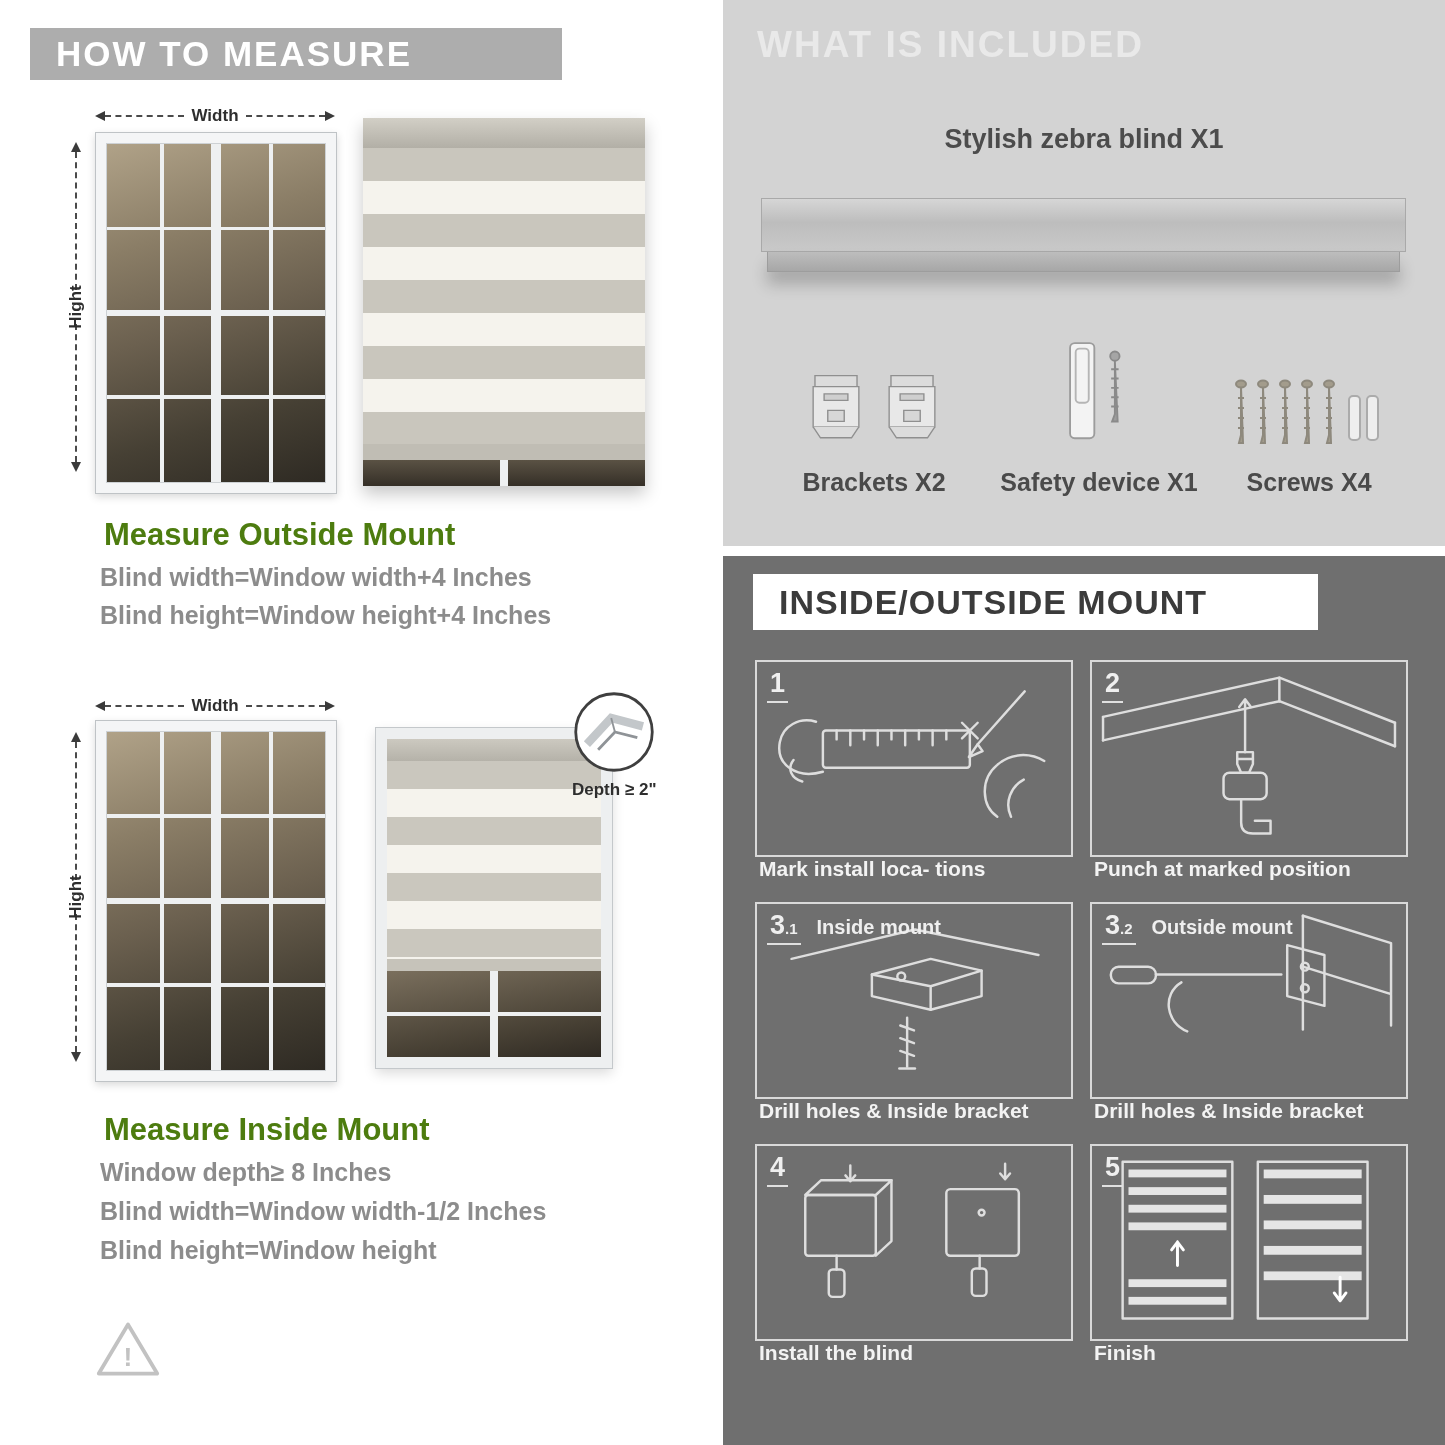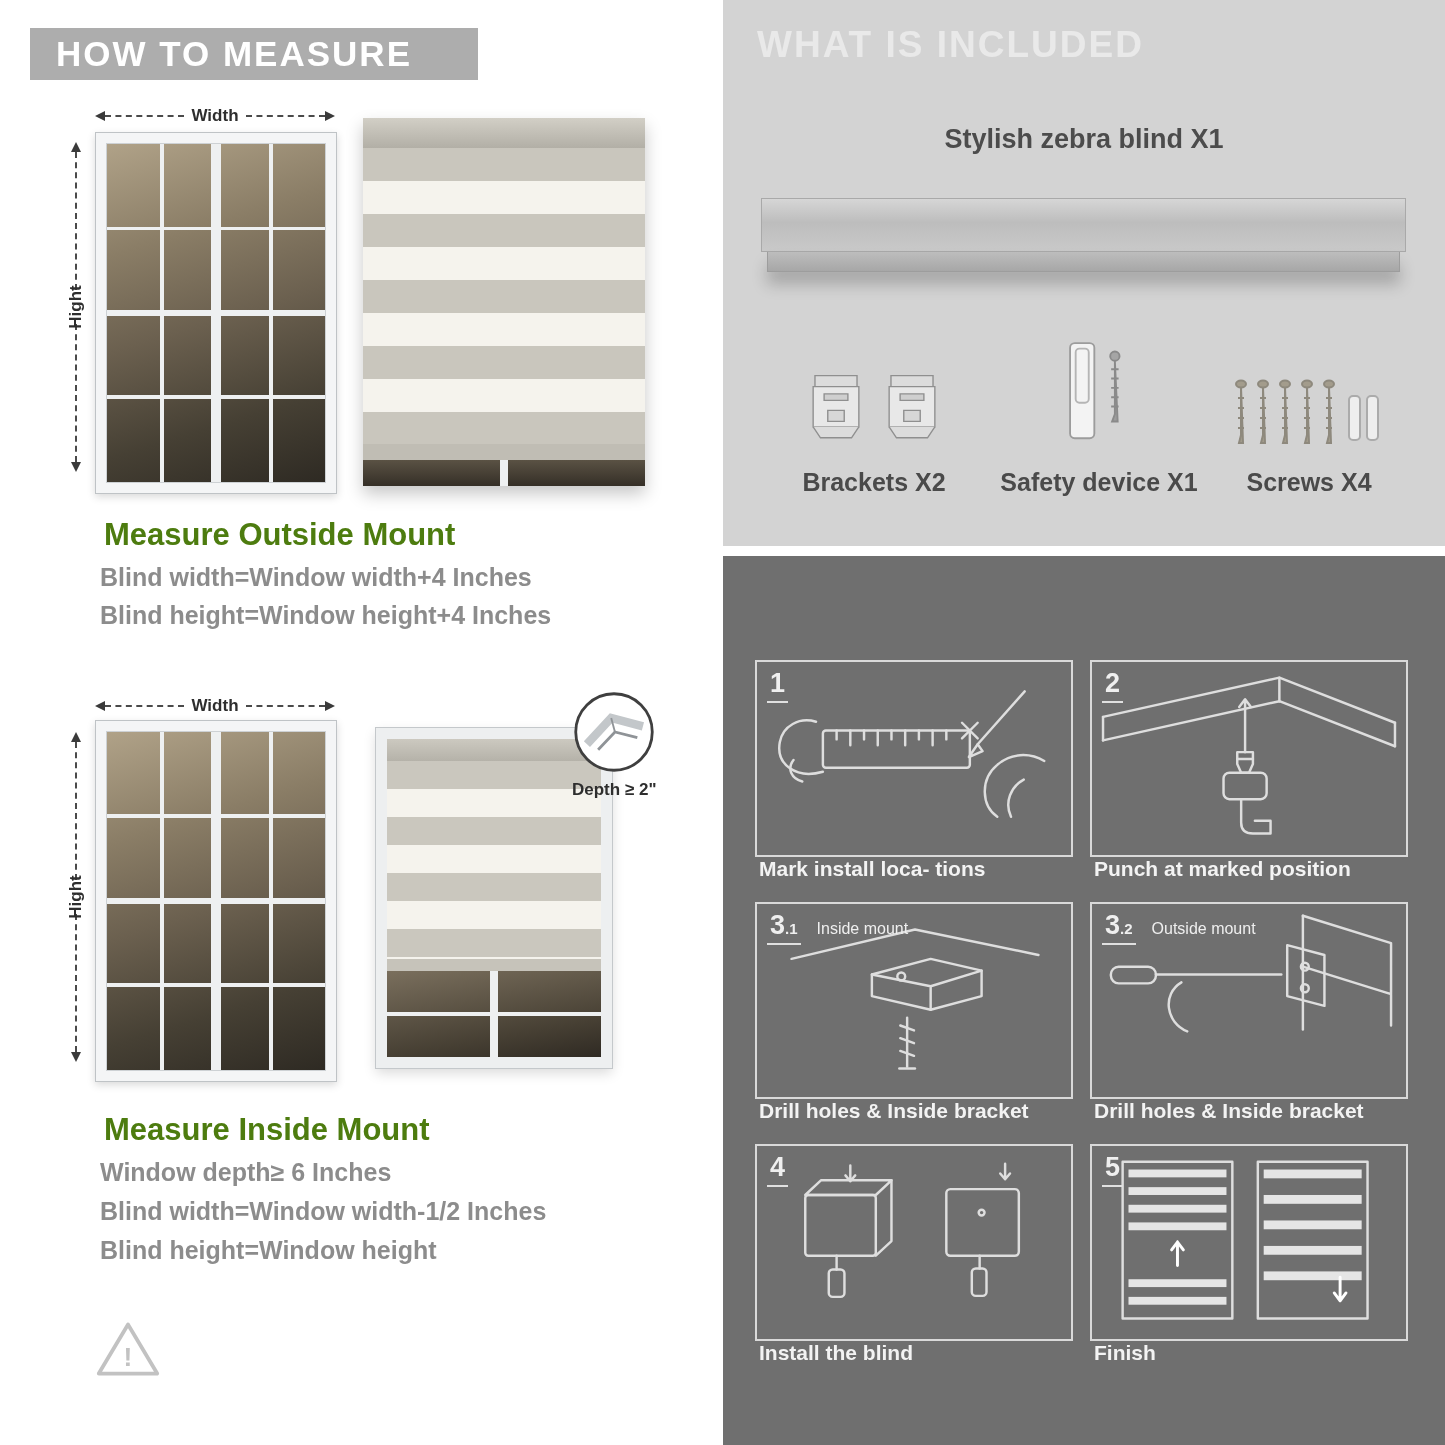--- a/index.html
+++ b/index.html
@@ -1,21 +1,21 @@
 <!DOCTYPE html>
 <html><head>
 <meta charset="utf-8">
 <style>
   html,body{margin:0;padding:0;}
   body{width:1445px;height:1445px;background:#ffffff;font-family:"Liberation Sans",sans-serif;overflow:hidden;}
   .canvas{position:relative;width:1445px;height:1445px;background:#ffffff;}
 
   
   .left{position:absolute;left:0;top:0;width:723px;height:1445px;background:#ffffff;}
-  .banner-gray{position:absolute;left:30px;top:28px;width:448px;height:52px;background:#adadad;color:#ffffff;
+  .banner-gray{position:absolute;left:30px;top:28px;width:532px;height:52px;background:#adadad;color:#ffffff;
     font-size:35px;font-weight:bold;letter-spacing:2px;line-height:52px;padding-left:26px;box-sizing:border-box;}
 
   .figure{position:absolute;}
   .fig1{left:60px;top:100px;width:620px;height:400px;}
   .fig2{left:60px;top:690px;width:640px;height:410px;}
 
   
   .h-arrow{position:absolute;display:flex;align-items:center;height:20px;}
   .v-arrow{position:absolute;display:flex;flex-direction:column;align-items:center;width:20px;}
   .dash{flex:1;height:0;border-top:2px dashed #4a4a4a;}
@@ -93,21 +93,21 @@
   
   .right-bottom{position:absolute;left:723px;top:556px;width:722px;height:889px;background:#6f6f6f;}
   .banner-white{position:absolute;left:30px;top:18px;width:565px;height:56px;background:#ffffff;color:#3b3b3b;
     font-size:34px;font-weight:bold;letter-spacing:1px;line-height:56px;padding-left:26px;box-sizing:border-box;}
   .steps{position:absolute;left:32px;top:104px;display:grid;grid-template-columns:318px 318px;column-gap:17px;row-gap:21px;}
   .panel{position:relative;width:318px;height:197px;border:2px solid #d9d9d9;box-sizing:border-box;}
   .panel svg{position:absolute;inset:0;width:100%;height:100%;}
   .step-head{position:absolute;top:6px;left:10px;display:flex;align-items:baseline;z-index:2;color:#efefef;}
   .step-num{font-size:27px;font-weight:bold;border-bottom:2px solid #e0e0e0;padding:0 3px 2px;}
   .step-sub{font-size:15px;font-weight:bold;}
-  .step-title{font-size:16px;font-weight:normal;margin-left:16px;}
+  .step-title{font-size:20px;font-weight:bold;margin-left:16px;}
   .caption{font-size:21px;font-weight:bold;color:#f3f3f3;padding-left:4px;}
 
   .lineart{fill:none;stroke:#dedede;stroke-width:2.5;stroke-linecap:round;stroke-linejoin:round;}
 </style>
 </head>
 <body>
 
 <div class="canvas">
 
   <section class="left">
@@ -173,21 +173,21 @@
           <circle cx="45" cy="45" r="41" fill="#ffffff" stroke="#3f3f3f" stroke-width="3"></circle>
           <path d="M16 58 L42 30 L76 39" fill="none" stroke="#c3c7ca" stroke-width="9"></path>
           <path d="M28 64 L46 45 L70 51" fill="none" stroke="#8f9397" stroke-width="3"></path>
           <path d="M46 45 L42 30" fill="none" stroke="#8f9397" stroke-width="2"></path>
         </svg>
         <div class="depth-label">Depth ≥ 2"</div>
       </div>
     </div>
 
     <h2 class="h-title t2">Measure Inside Mount</h2>
-    <p class="formula f3">Window depth≥ 6 Inches</p>
+    <p class="formula f3">Window depth≥ 8 Inches</p>
     <p class="formula f4">Blind width=Window width-1/2 Inches</p>
     <p class="formula f5">Blind height=Window height</p>
 
     <div class="warning">
       <svg class="warn-icon" width="66" height="62" viewBox="0 0 70 64">
         <path d="M35 6 L66 58 H4 Z" fill="none" stroke="#c2c2c2" stroke-width="4" stroke-linejoin="round"></path>
         <text x="35" y="50" text-anchor="middle" font-size="28" font-weight="bold" fill="#c2c2c2">!</text>
       </svg>
     </div>
   </section>
@@ -266,20 +266,21 @@
               <rect x="138" y="22" width="11" height="44" rx="4"></rect>
             </g>
           </svg>
         </div>
         <div class="item-label">Screws X4</div>
       </div>
     </div>
   </section>
 
   <section class="right-bottom">
+    <div class="banner-white">INSIDE/OUTSIDE MOUNT</div>
 
     <div class="steps">
 
       <div class="step">
         <div class="panel">
           <div class="step-head">
             <span class="step-num"><span>1</span><span class="step-sub"></span></span>
             <span class="step-title"></span>
           </div>
           <svg viewBox="0 0 318 197">

